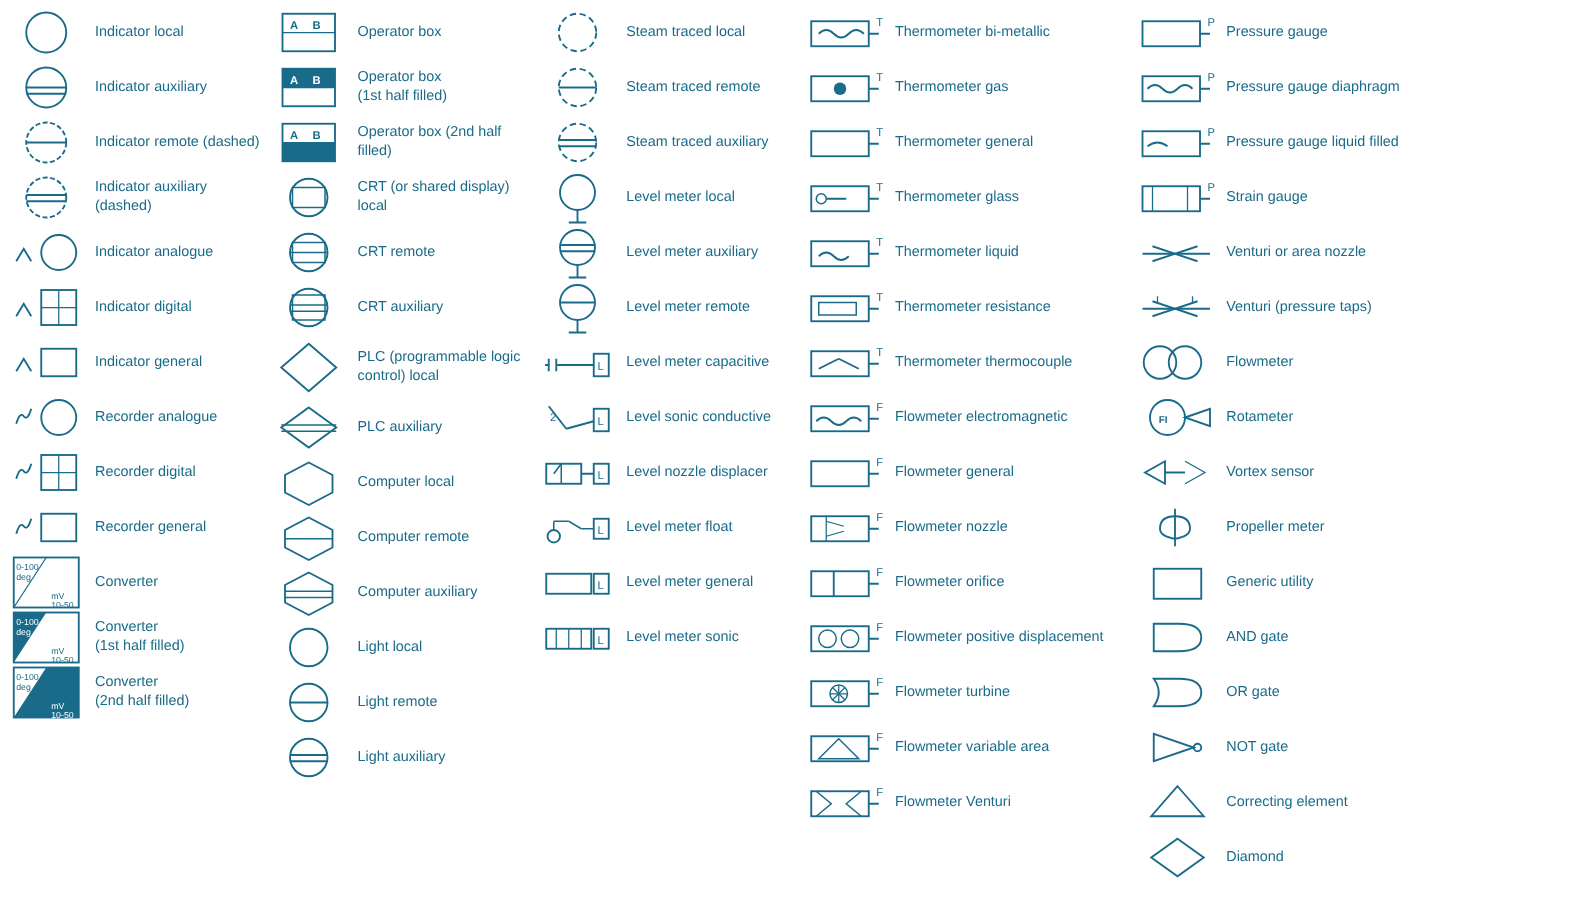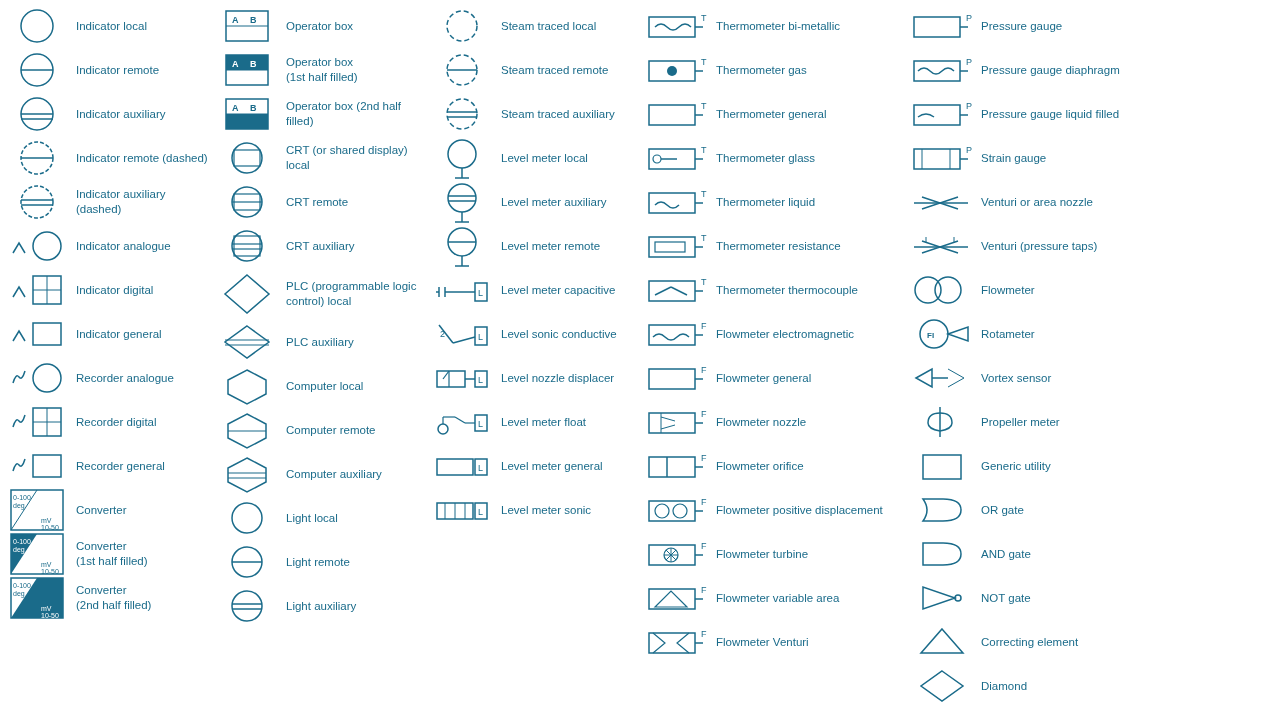--- a/index.html
+++ b/index.html
@@ -50,29 +50,20 @@
 
     <div class="item">
       <div class="symbol">
         <svg width="40" height="38" viewBox="0 0 40 38">
           <circle cx="20" cy="19" r="16" fill="none" stroke="#1a6b8a" stroke-width="1.5"></circle>
         </svg>
       </div>
       <span class="label">Indicator local</span>
     </div>
 
-    <div class="item">
-      <div class="symbol">
-        <svg width="40" height="38" viewBox="0 0 40 38">
-          <circle cx="20" cy="19" r="16" fill="none" stroke="#1a6b8a" stroke-width="1.5"></circle>
-          <line x1="4" y1="19" x2="36" y2="19" stroke="#1a6b8a" stroke-width="1.5"></line>
-        </svg>
-      </div>
-      <span class="label">Indicator remote</span>
-    </div>
 
     <div class="item">
       <div class="symbol">
         <svg width="40" height="38" viewBox="0 0 40 38">
           <circle cx="20" cy="19" r="16" fill="none" stroke="#1a6b8a" stroke-width="1.5"></circle>
           <line x1="4" y1="19" x2="36" y2="19" stroke="#1a6b8a" stroke-width="1.5"></line>
           <line x1="4" y1="24" x2="36" y2="24" stroke="#1a6b8a" stroke-width="1.5"></line>
         </svg>
       </div>
       <span class="label">Indicator auxiliary</span>
@@ -829,33 +820,33 @@
         <svg width="50" height="38" viewBox="0 0 50 38">
           <rect x="6" y="8" width="38" height="24" fill="none" stroke="#1a6b8a" stroke-width="1.5"></rect>
         </svg>
       </div>
       <span class="label">Generic utility</span>
     </div>
 
     <div class="item">
       <div class="symbol">
         <svg width="50" height="38" viewBox="0 0 50 38">
+          <path d="M6,8 L26,8 Q44,8 44,19 Q44,30 26,30 L6,30 Z" fill="none" stroke="#1a6b8a" stroke-width="1.5"></path>
+        </svg>
+      </div>
+      <span class="label">AND gate</span>
+    </div>
+
+    <div class="item">
+      <div class="symbol">
+        <svg width="50" height="38" viewBox="0 0 50 38">
           <path d="M6,8 Q18,8 26,8 Q44,8 44,19 Q44,30 26,30 Q18,30 6,30 Q14,19 6,8 Z" fill="none" stroke="#1a6b8a" stroke-width="1.5"></path>
         </svg>
       </div>
       <span class="label">OR gate</span>
-    </div>
-
-    <div class="item">
-      <div class="symbol">
-        <svg width="50" height="38" viewBox="0 0 50 38">
-          <path d="M6,8 L26,8 Q44,8 44,19 Q44,30 26,30 L6,30 Z" fill="none" stroke="#1a6b8a" stroke-width="1.5"></path>
-        </svg>
-      </div>
-      <span class="label">AND gate</span>
     </div>
 
     <div class="item">
       <div class="symbol">
         <svg width="50" height="38" viewBox="0 0 50 38">
           <path d="M6,8 L6,30 L38,19 Z" fill="none" stroke="#1a6b8a" stroke-width="1.5"></path>
           <circle cx="41" cy="19" r="3" fill="none" stroke="#1a6b8a" stroke-width="1.5"></circle>
         </svg>
       </div>
       <span class="label">NOT gate</span>

